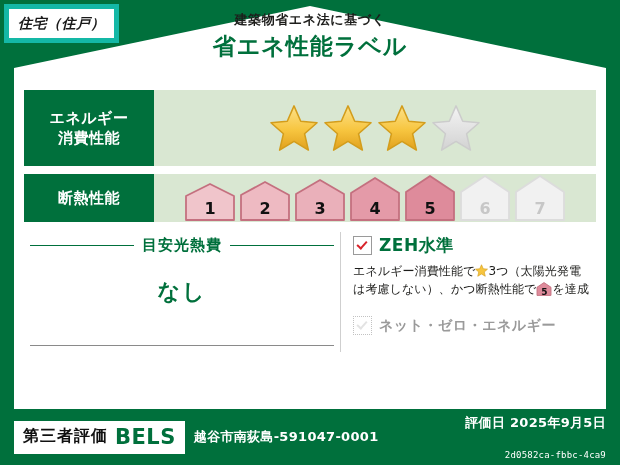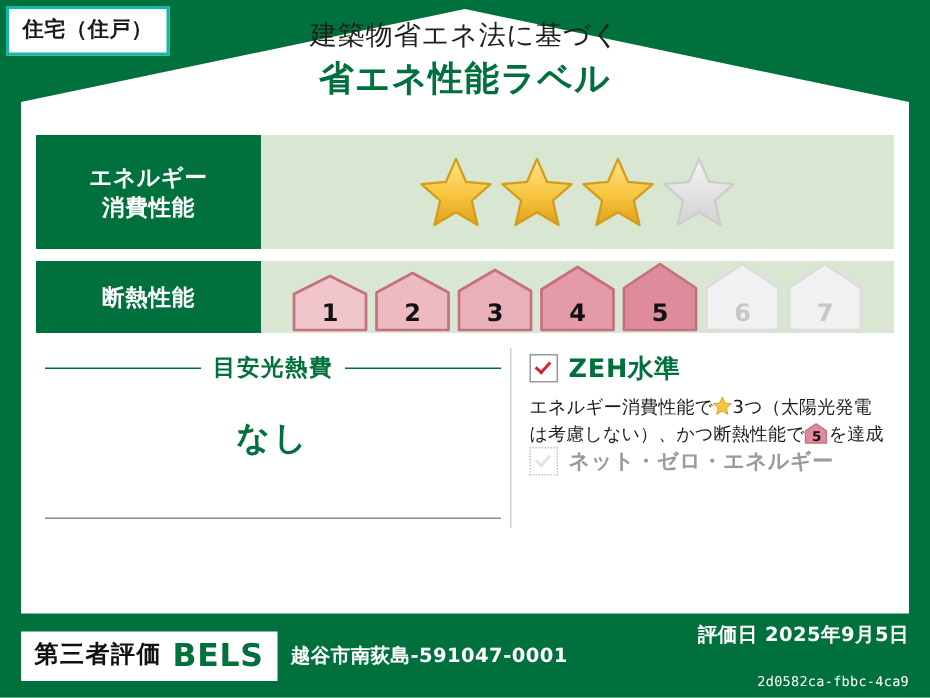--- a/index.html
+++ b/index.html
@@ -12,47 +12,48 @@
   }
   #label-root{
     position:absolute;inset:0;
     background:#00703c;
   }
 
   
   .corner-tag{
     position:absolute;top:4px;
     background:#fff;
-    border:2px solid #14b8a6;
+    border:5px solid #14b8a6;
     color:#1a1a1a;
     font-weight:bold;
     font-size:14px;
     line-height:1;
     padding:7px 9px 8px 9px;
     letter-spacing:0.5px;
     white-space:nowrap;
     z-index:6;
+    font-style:italic;
   }
   .corner-tag.left{left:4px;}
   .corner-tag.right{right:4px;}
 
   
   .roof{
     position:absolute;left:14px;right:14px;top:6px;height:86px;
     z-index:2;
   }
   .roof svg{display:block;width:100%;height:100%;}
   .title-wrap{
     position:absolute;left:0;right:0;top:11px;
     text-align:center;z-index:4;
     pointer-events:none;
   }
   .title-small{
     color:#1d1d1b;
-    font-size:18px;font-weight:normal;
+    font-size:13px;font-weight:bold;
     letter-spacing:0.6px;
     margin:0 0 2px 0;
   }
   .title-big{
     color:#00703c;
     font-size:23px;font-weight:bold;
     letter-spacing:1px;
     margin:0;
   }
 
@@ -64,21 +65,21 @@
   }
 
   
   .perf-row{
     display:flex;align-items:stretch;
     margin:8px 10px 0 10px;
     height:76px;
   }
   .perf-row.second{height:48px;margin-top:8px;}
   .row-label{
-    width:150px;flex:none;
+    width:130px;flex:none;
     background:#00703c;
     color:#ffffff;
     font-weight:bold;
     font-size:15px;
     line-height:1.35;
     display:flex;align-items:center;justify-content:center;
     text-align:center;
     letter-spacing:0.5px;
   }
   .row-value{
@@ -183,20 +184,21 @@
     line-height:1.5;
     letter-spacing:0.1px;
   }
   .inline-star{
     display:inline-block;vertical-align:-2px;width:13px;height:13px;
   }
   .inline-house{
     display:inline-block;vertical-align:-3px;width:16px;height:14px;
   }
   .nze-line{
+    margin-top:18px;
     display:flex;align-items:center;gap:7px;
   }
   .nze-text{
     color:#9a9a9a;font-size:14px;font-weight:bold;letter-spacing:0.5px;
   }
 
   
   .footer{
     position:absolute;left:0;right:0;bottom:0;height:56px;
     z-index:4;

